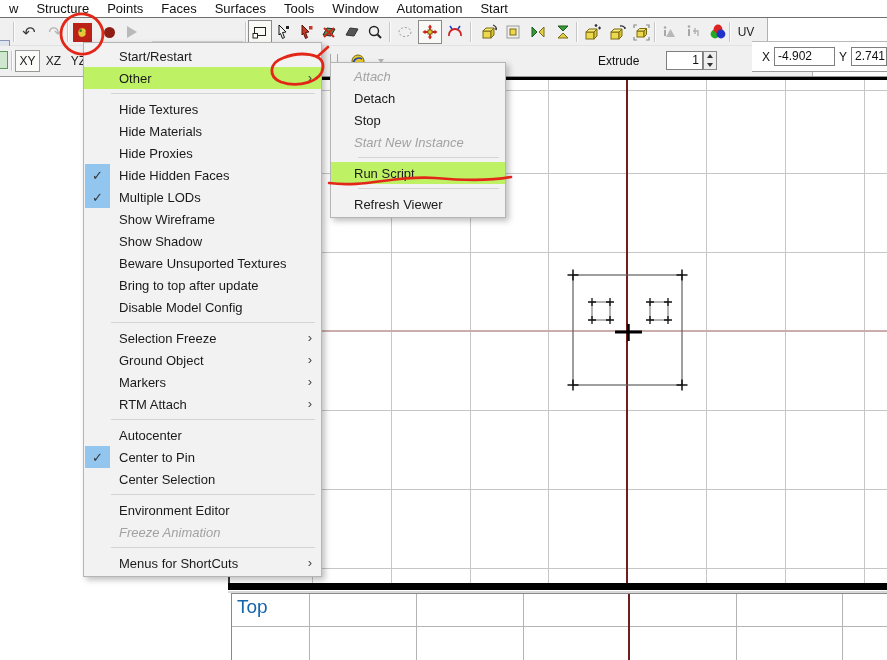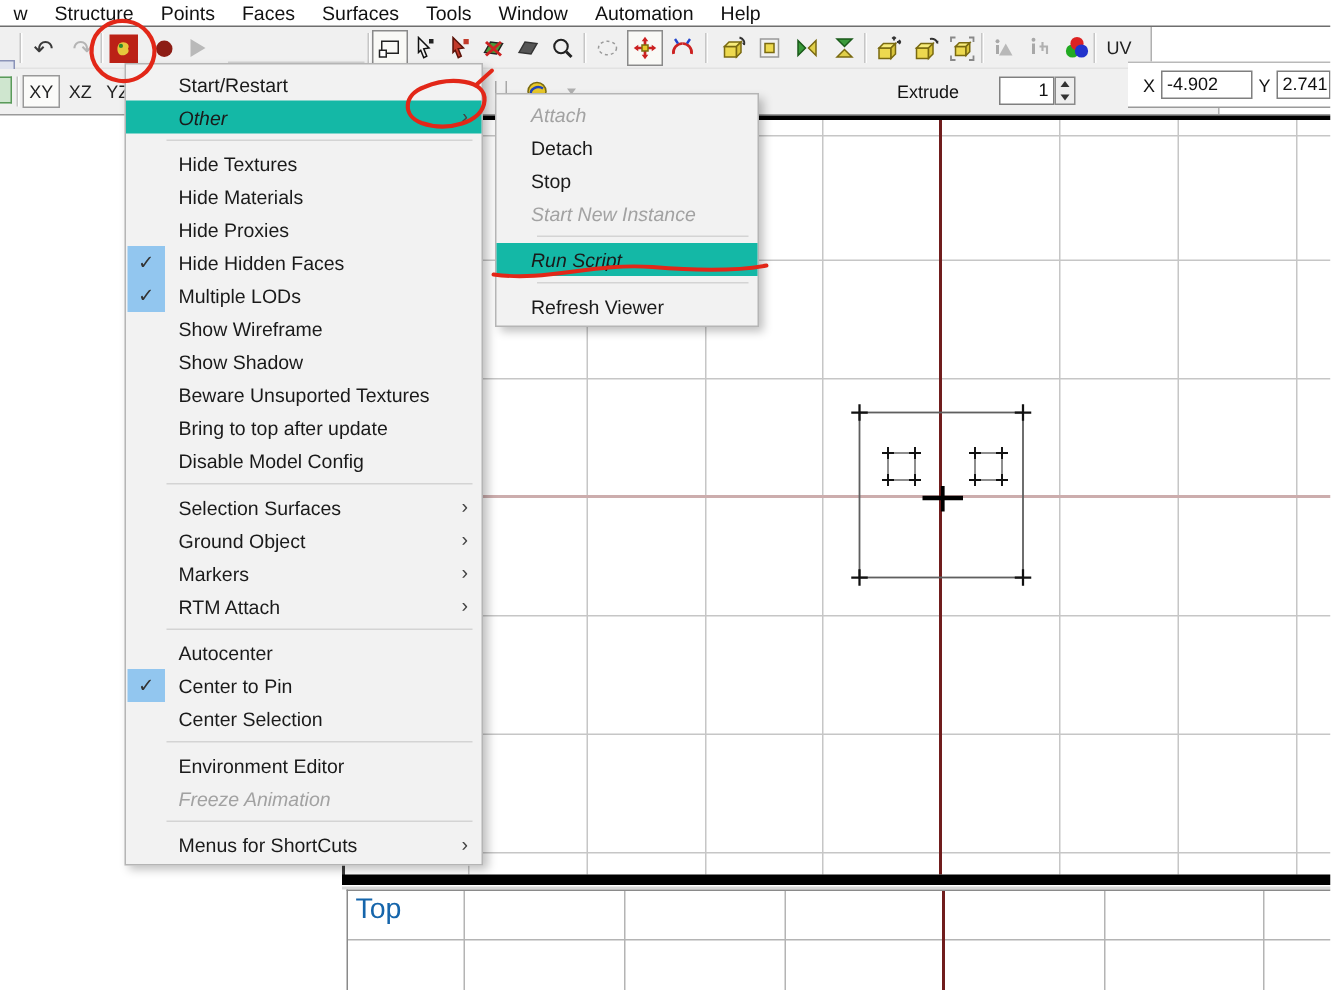--- a/index.html
+++ b/index.html
@@ -68,21 +68,21 @@
   #toplabel { position:absolute; left:5px; top:2px; font-size:19px; font-weight:normal; color:#1565ab; }
 
   
   .menu { position:absolute; background:#f2f2f2; border:1px solid #b5b5b5; padding:2px 0;
     box-shadow:3px 3px 6px rgba(0,0,0,0.25); font-size:13px; color:#1a1a1a; z-index:50; }
   #viewermenu { left:83px; top:42px; width:239px; }
   #othersub { left:330px; top:62px; width:176px; z-index:55; }
   .mi { position:relative; height:22px; display:flex; align-items:center; cursor:default; }
   .mi .lbl { margin-left:35px; white-space:nowrap; }
   #othersub .mi .lbl { margin-left:23px; }
-  .mi.hl { background:#14b8a6;font-style:italic; }
+  .mi.hl { background:#bef264; }
   .mi.disabled { color:#a2a2a2;font-style:italic; }
   .mi .gutter { position:absolute; left:1px; top:0; width:25px; height:22px; background:#92c6ef;
     display:flex; align-items:center; justify-content:center; font-size:13px; color:#333;
     font-family:"DejaVu Sans",sans-serif; }
   .mi .sub { position:absolute; right:9px; top:3px; font-size:13px; color:#444; }
   .msep { height:1px; background:#d4d4d4; margin:4px 6px 4px 27px; }
 
   
   #shape-svg { left:231px; top:80px; z-index:5; pointer-events:none; }
   #anno { left:0; top:0; z-index:90; pointer-events:none; }
@@ -94,21 +94,21 @@
 
   <div class="abs" id="menubar">
     <span class="mb">w</span>
     <span class="mb">Structure</span>
     <span class="mb">Points</span>
     <span class="mb">Faces</span>
     <span class="mb">Surfaces</span>
     <span class="mb">Tools</span>
     <span class="mb">Window</span>
     <span class="mb">Automation</span>
-    <span class="mb">Help</span>
+    <span class="mb">Start</span>
   </div>
 
   <div class="abs" id="tb1">
     <div class="abs clip1"></div>
     <div class="tsep" style="left:13px"></div>
     <div class="tb glyph" style="left:17px">
         <span>↶</span>
       </div>
     <div class="tb glyph disabled" style="left:43px">
         <span style="color:#b4b4b4">↷</span>
@@ -399,21 +399,21 @@
         <span class="lbl">Beware Unsuported Textures</span>
       </div>
     <div class="mi">
         <span class="lbl">Bring to top after update</span>
       </div>
     <div class="mi">
         <span class="lbl">Disable Model Config</span>
       </div>
     <div class="msep"></div>
     <div class="mi">
-        <span class="lbl">Selection Surfaces</span>
+        <span class="lbl">Selection Freeze</span>
         <span class="sub">›</span>
       </div>
     <div class="mi">
         <span class="lbl">Ground Object</span>
         <span class="sub">›</span>
       </div>
     <div class="mi">
         <span class="lbl">Markers</span>
         <span class="sub">›</span>
       </div>

